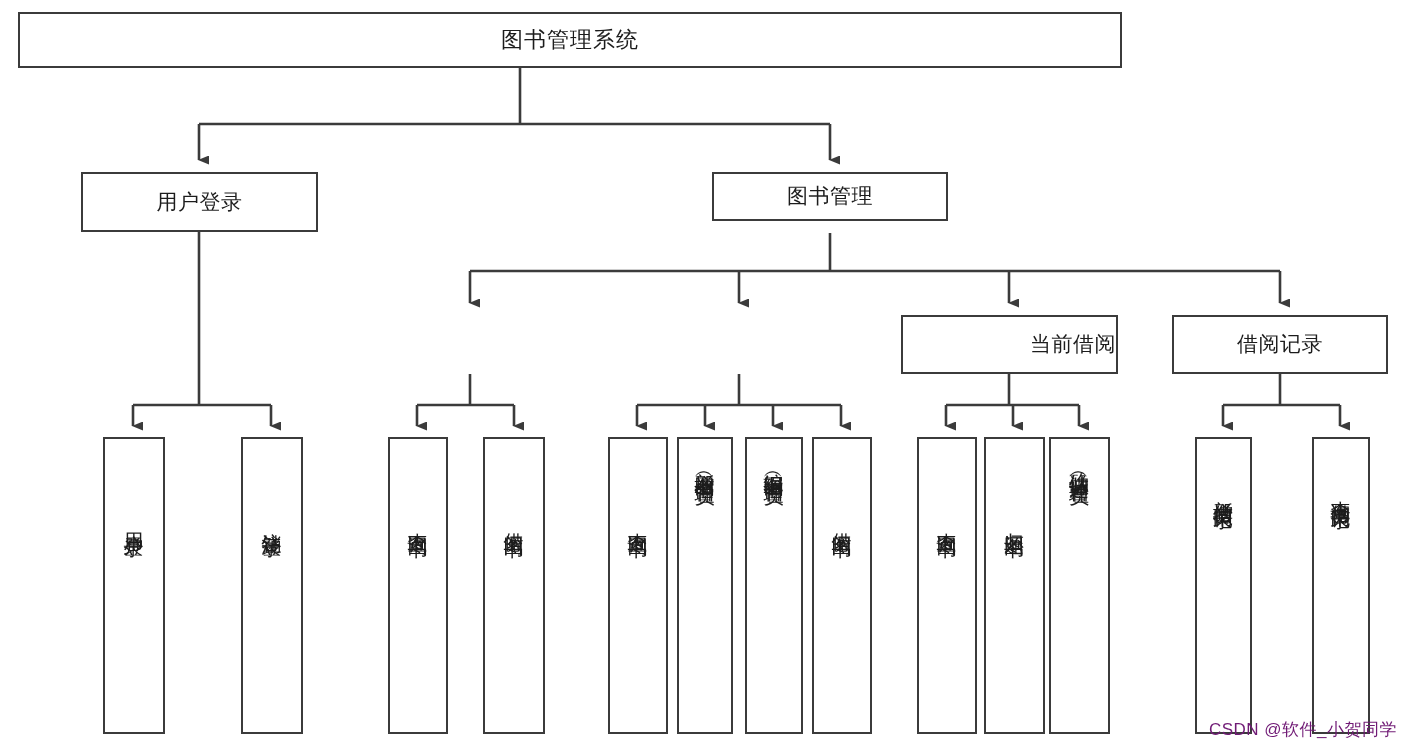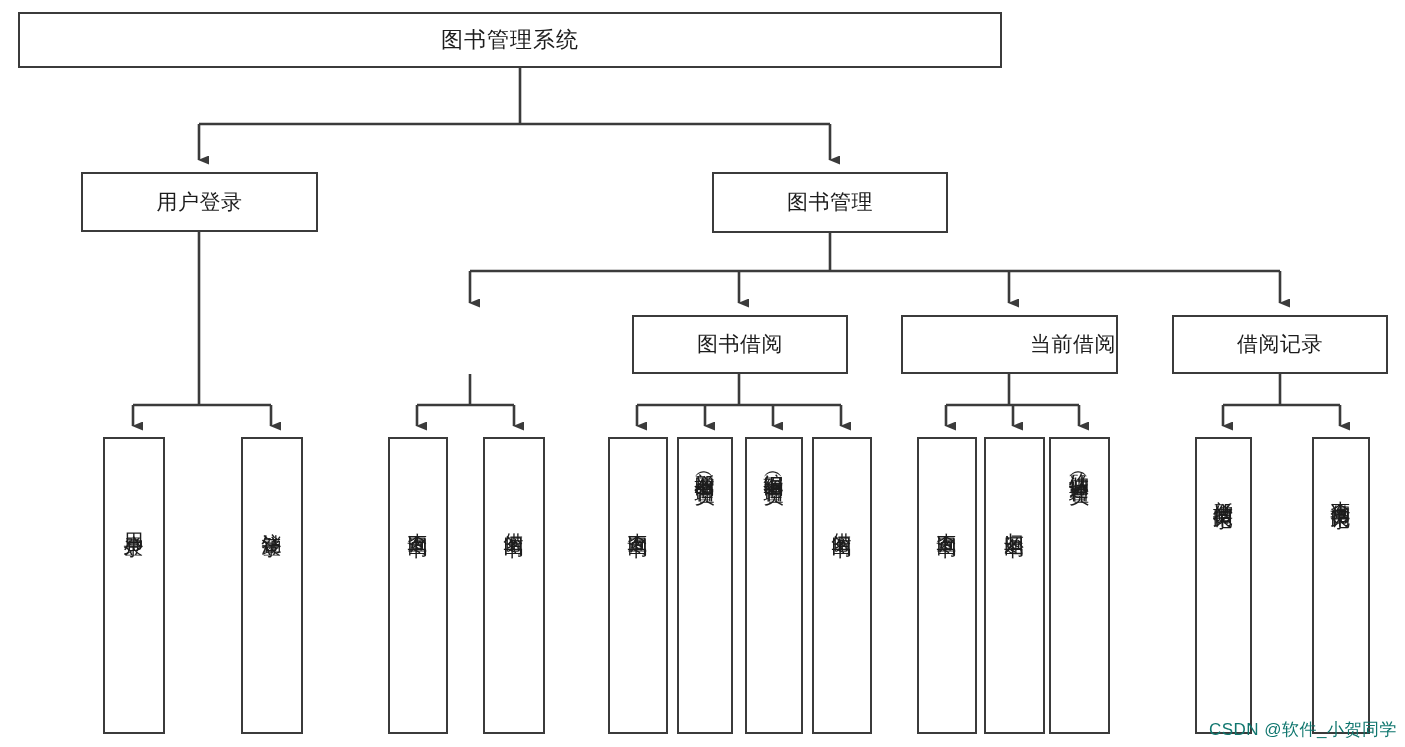--- a/index.html
+++ b/index.html
@@ -68,21 +68,21 @@
     padding-top: 46px;
   }
   .node.vert.pad-small {
     padding-top: 18px;
   }
   #watermark {
     position: absolute;
     right: 8px;
     bottom: 6px;
     font-size: 17px;
-    color: #0f766e;
+    color: #701a75;
     letter-spacing: 0.5px;
     white-space: nowrap;
   }
 </style>
 </head>
 <body>
 
 <div id="canvas">
 
   <svg id="wires" viewBox="0 0 1405 747" width="1405" height="747">
@@ -128,34 +128,31 @@
       <path d="M1013,405 L1013,426" marker-end="url(#arw)"></path>
       <path d="M1079,405 L1079,426" marker-end="url(#arw)"></path>
 
       <path d="M1280,374 L1280,405"></path>
       <path d="M1223,405 L1340,405"></path>
       <path d="M1223,405 L1223,426" marker-end="url(#arw)"></path>
       <path d="M1340,405 L1340,426" marker-end="url(#arw)"></path>
     </g>
   </svg>
 
-  <div class="node root horiz" style="left:18px; top:12px; width:984px; height:56px;">
+  <div class="node root horiz" style="left:18px; top:12px; width:1104px; height:56px;">
     <span class="label">图书管理系统</span>
   </div>
 
   <div class="node horiz" style="left:81px; top:172px; width:237px; height:60px;">
     <span class="label">用户登录</span>
   </div>
-  <div class="node horiz" style="left:712px; top:172px; width:236px; height:61px;justify-content:center;">
+  <div class="node horiz" style="left:712px; top:172px; width:236px; height:49px;justify-content:center;">
     <span class="label">图书管理</span>
   </div>
 
-  <div class="node horiz" style="left:632px; top:315px; width:216px; height:59px;">
-    <span class="label">图书借阅</span>
-  </div>
   <div class="node horiz" style="left:901px; top:315px; width:217px; height:59px;justify-content:flex-end;">
     <span class="label">当前借阅</span>
   </div>
   <div class="node horiz" style="left:1172px; top:315px; width:216px; height:59px;">
     <span class="label">借阅记录</span>
   </div>
 
   <div class="node vert pad-top" style="left:103px; top:437px; width:62px; height:297px;">
     <span class="label">用户登录</span>
   </div>

